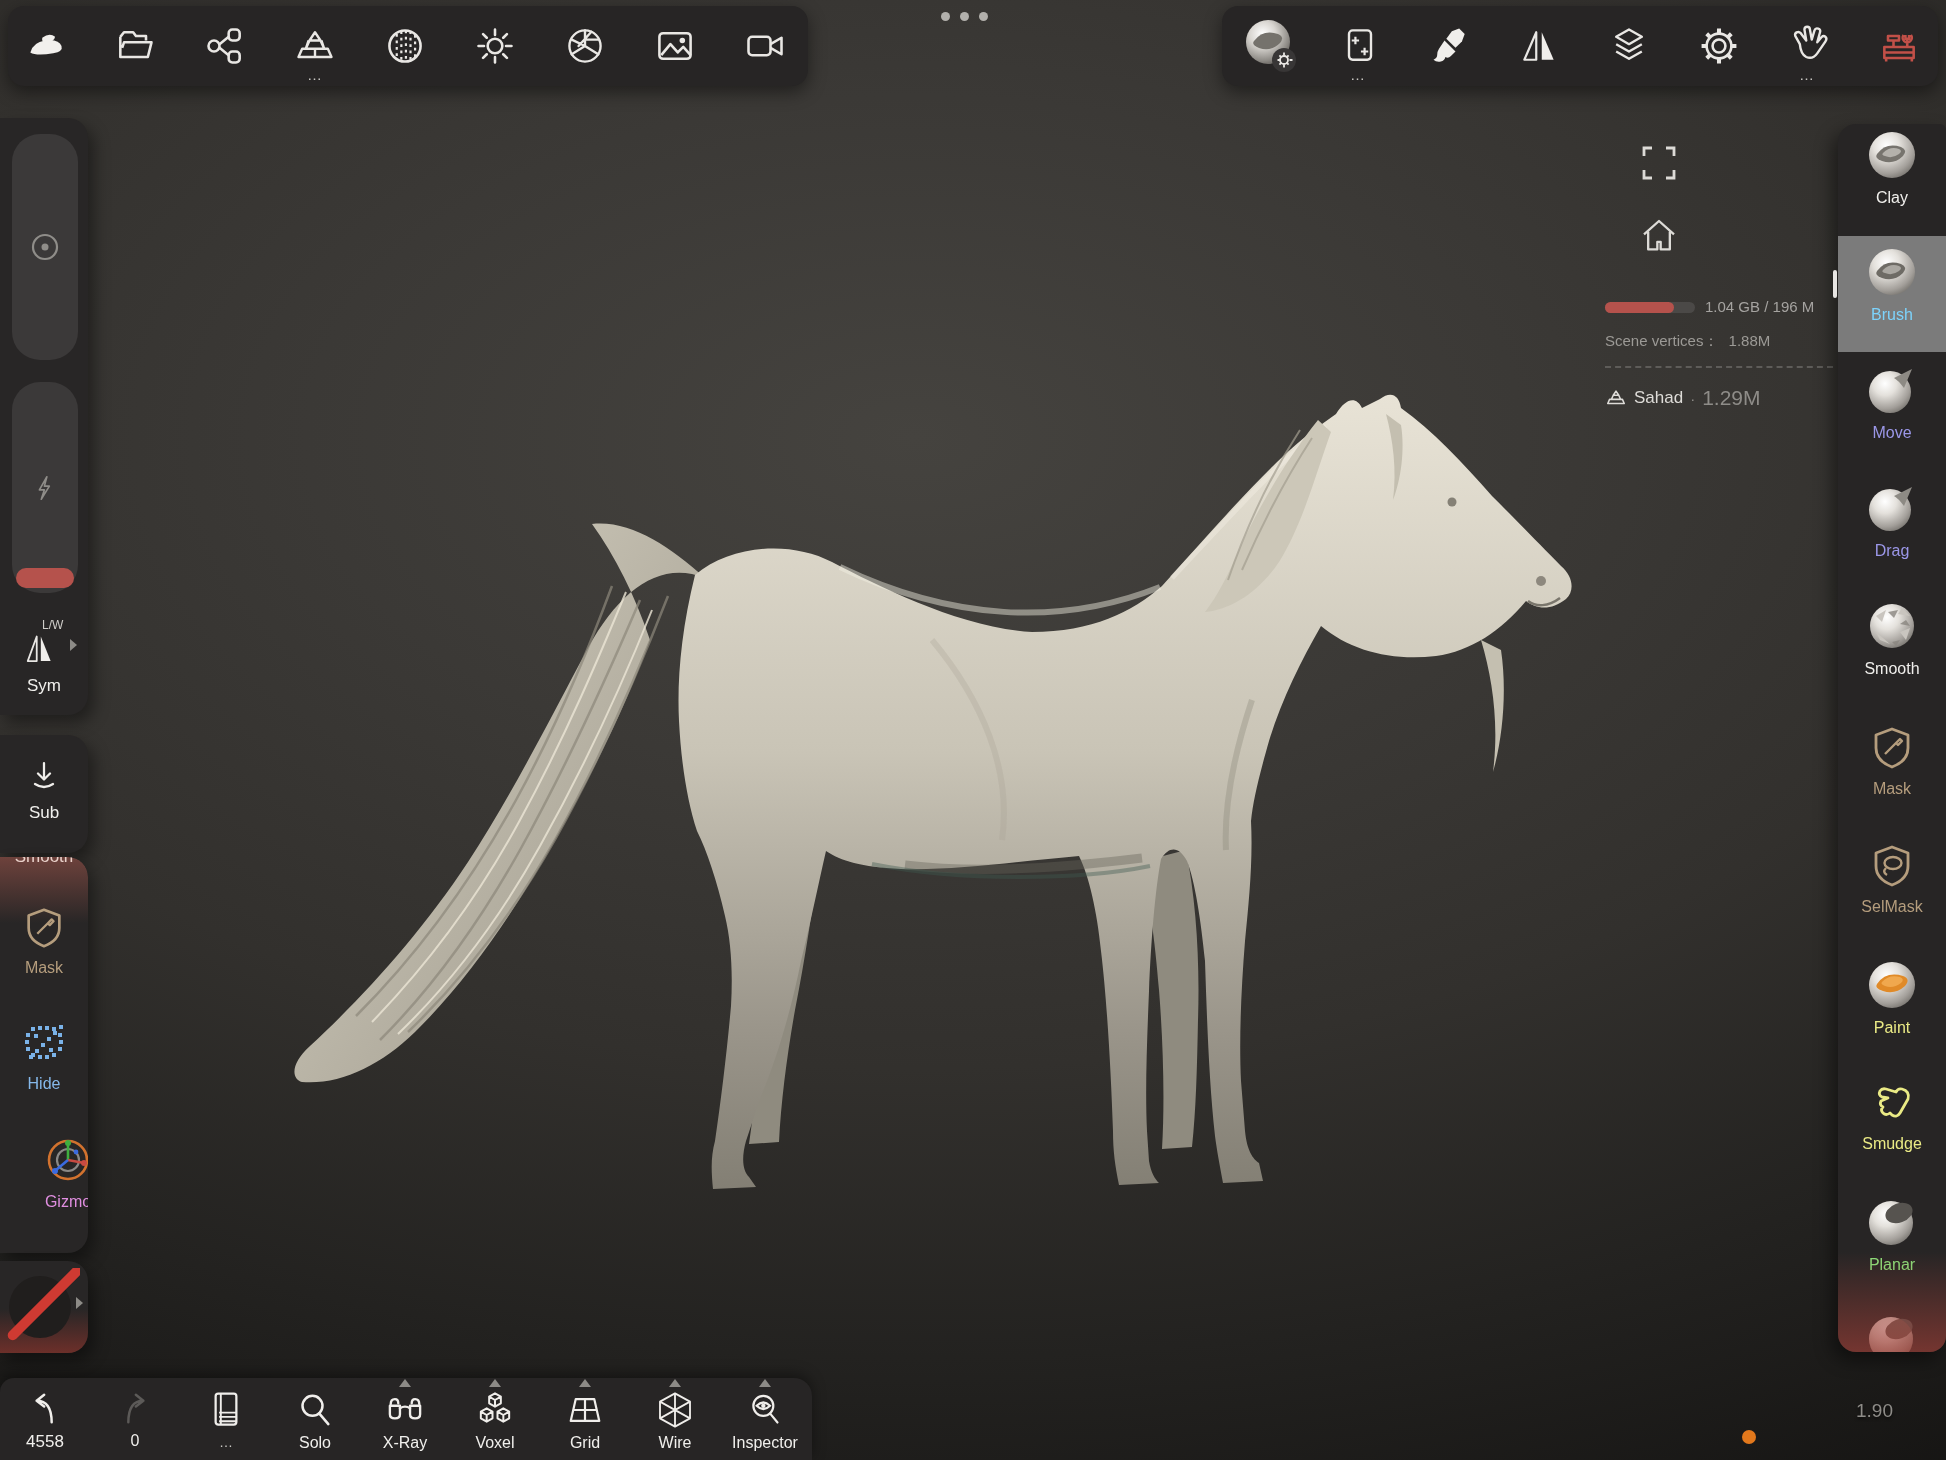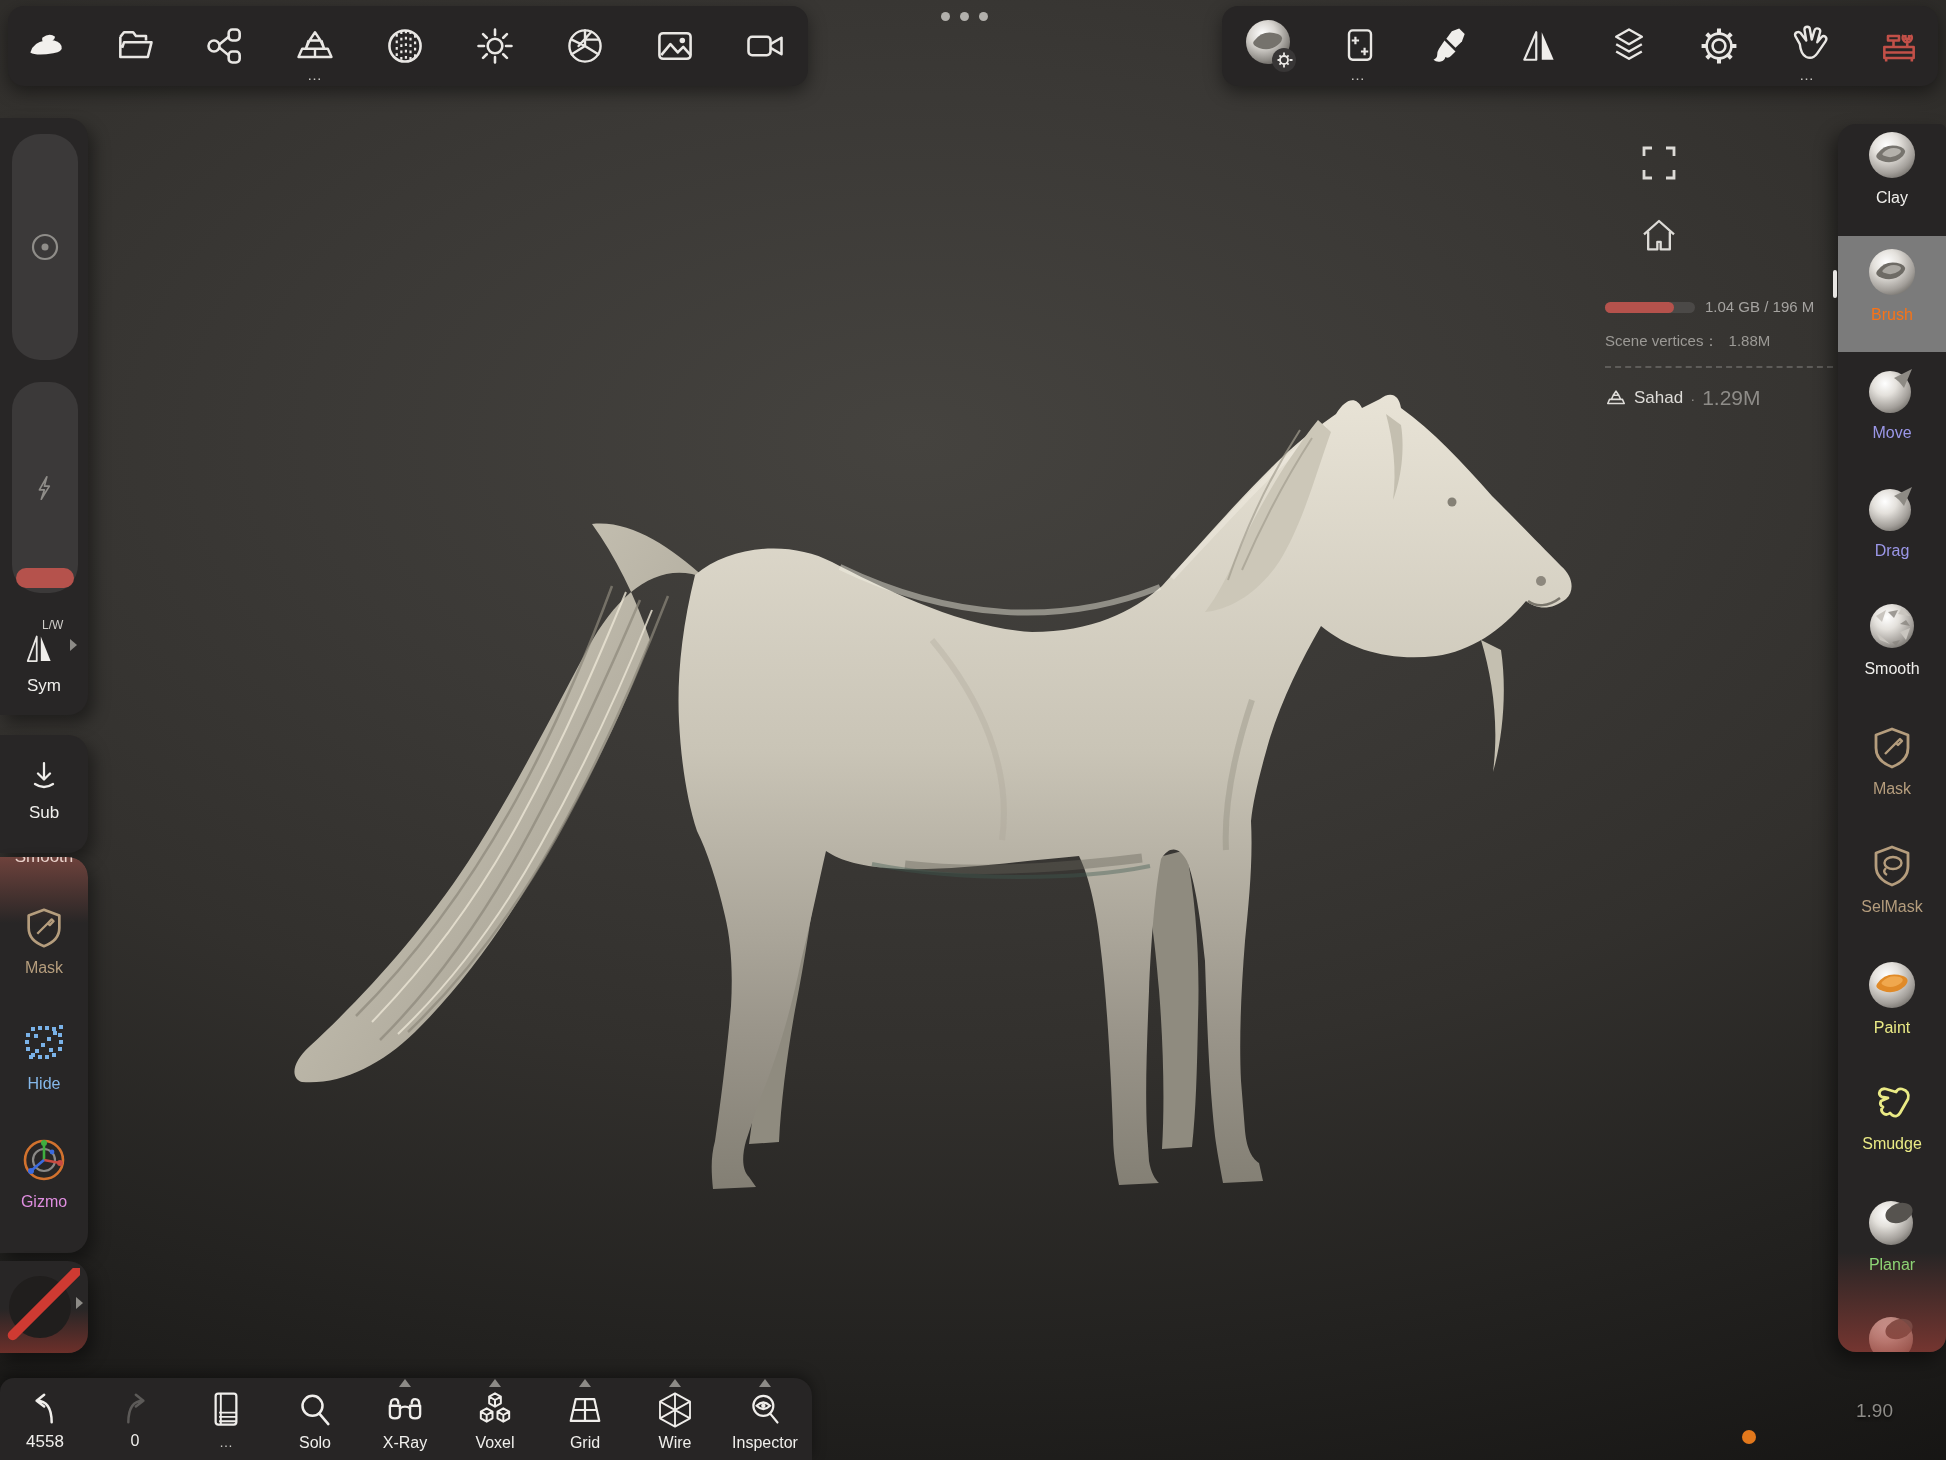--- a/index.html
+++ b/index.html
@@ -339,21 +339,21 @@
   </div>
 
   <div class="rp-tool" style="top:122px;">
     <div class="sph">
       <svg width="52" height="52" viewBox="0 0 52 52">
           <circle cx="26" cy="26" r="23" fill="url(#gS)"></circle>
       <path d="M11,25 q9,-12 24,-7 q7,3 2,9 q-9,9 -21,5 q-8,-3 -5,-7z" fill="#6e6b65"></path>
       <path d="M17,24 q7,-7 16,-4 q4,2 0,5 q-7,5 -14,2 q-4,-1 -2,-3z" fill="#aaa7a1"></path>
         </svg>
     </div>
-    <div class="rp-label" style="color:#f97316;">Brush</div>
+    <div class="rp-label" style="color:#7dd3fc;">Brush</div>
   </div>
 
   <div class="rp-tool" style="top:240px;">
     <div class="sph">
       <svg width="52" height="52" viewBox="0 0 52 52">
           <circle cx="24" cy="28" r="21" fill="url(#gS)"></circle>
       <path d="M28,14 L46,5 L38,24 q-6,-8 -10,-10z" fill="#8d8a84"></path>
         </svg>
     </div>
     <div class="rp-label t-purple">Move</div>
@@ -520,21 +520,21 @@
           <rect x="26" y="16" width="4" height="4"></rect>
           <rect x="32" y="10" width="4" height="4"></rect>
           <rect x="38" y="4" width="4" height="4"></rect>
         <rect x="13" y="13" width="4" height="4"></rect>
           <rect x="28" y="27" width="4" height="4"></rect>
       </g>
     </svg>
     <div class="rp-label t-blue">Hide</div>
   </div>
 
-  <div class="abs" style="left:0;top:278px;width:88px;text-align:center;">
+  <div class="abs" style="left:0;top:278px;width:88px;text-align:center;padding-left:24px;">
     <svg width="50" height="50" viewBox="0 0 50 50" fill="none" style="margin:0 auto;">
       <circle cx="25" cy="25" r="19" stroke="#d2722e" stroke-width="2.6"></circle>
       <circle cx="25" cy="25" r="11" stroke="#8a8886" stroke-width="2.2"></circle>
       <path d="M25,25 V9" stroke="#3fae3f" stroke-width="2.6"></path>
         <circle cx="25" cy="8" r="3" fill="#3fae3f"></circle>
       <path d="M25,25 L41,28" stroke="#c84b42" stroke-width="2.6"></path>
         <circle cx="41" cy="28" r="3" fill="#c84b42"></circle>
       <path d="M25,25 L13,35" stroke="#3a6ae0" stroke-width="2.6"></path>
         <circle cx="12" cy="36" r="3" fill="#3a6ae0"></circle>
       <circle cx="33" cy="17" r="2.4" fill="#3a6ae0"></circle>

